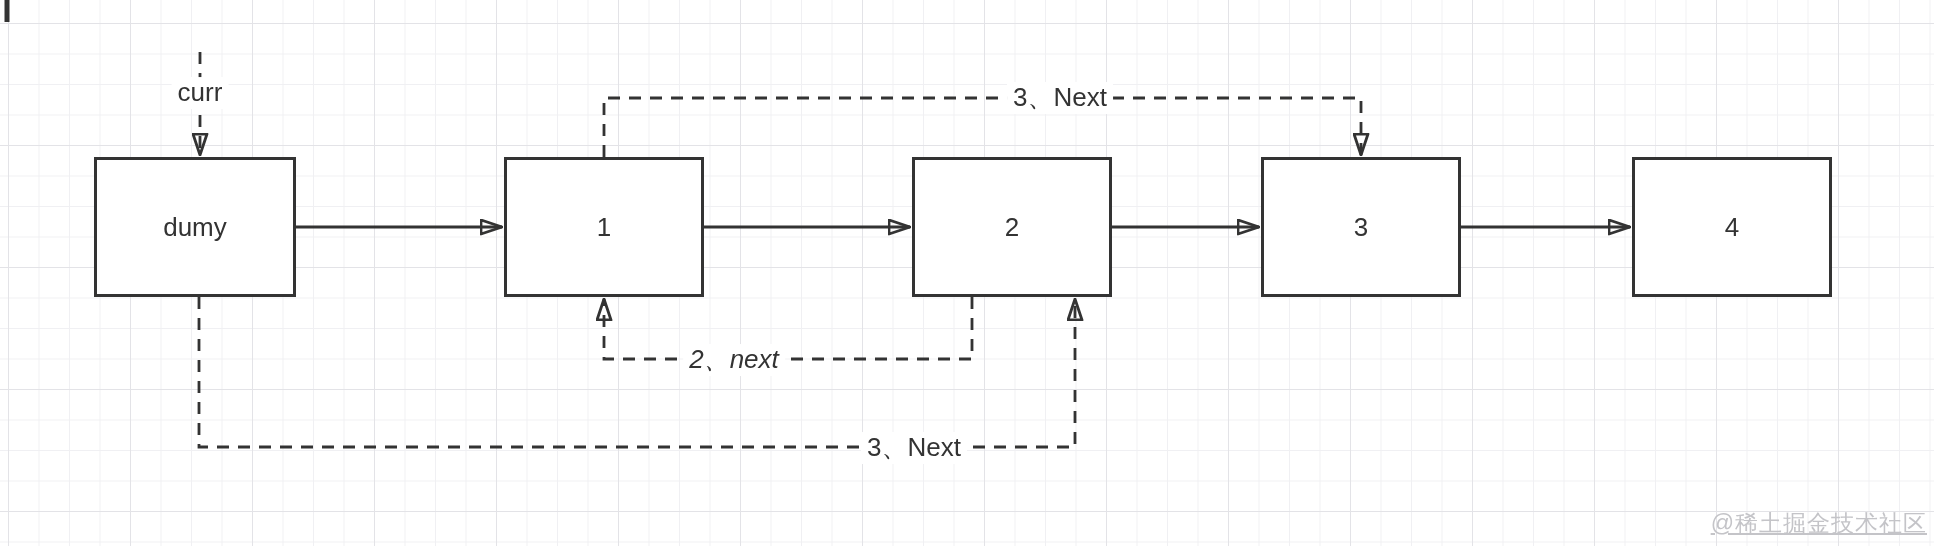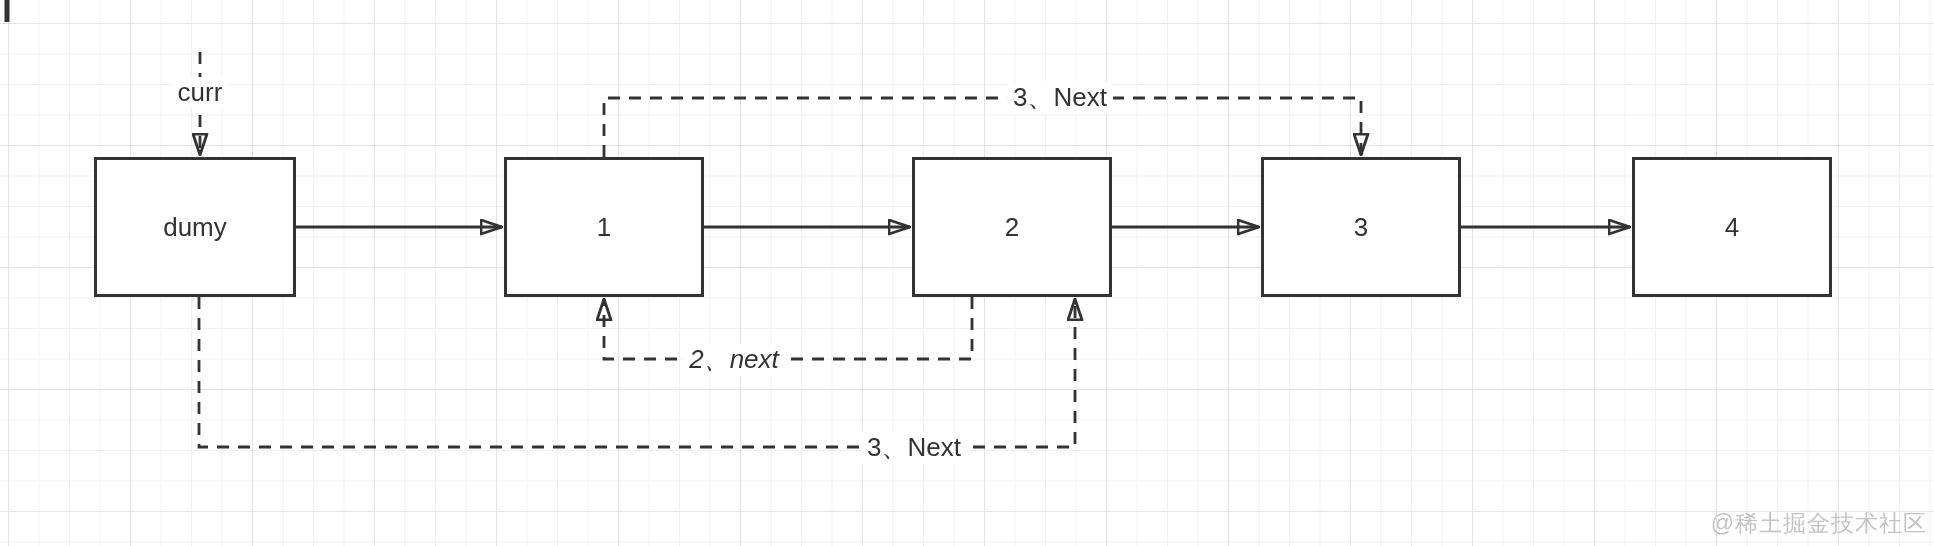--- a/index.html
+++ b/index.html
@@ -75,20 +75,21 @@
   .edge-label.step2 { left: 734px;  top: 360px; font-style: italic; }
   .edge-label.step1 { left: 914px;  top: 448px; }
   .watermark {
     position: absolute;
     right: 7px;
     bottom: 7px;
     font-size: 23px;
     color: #c4c4c8;
     letter-spacing: 1px;
     white-space: nowrap;
+    text-decoration: underline;
   }
 </style>
 </head>
 <body>
 
 <div class="canvas">
 
   <svg class="edges" width="1934" height="546" viewBox="0 0 1934 546">
     <defs>
       <marker id="ah" viewBox="0 0 23 17" markerWidth="23" markerHeight="17" refX="22" refY="8.5" orient="auto" markerUnits="userSpaceOnUse">

